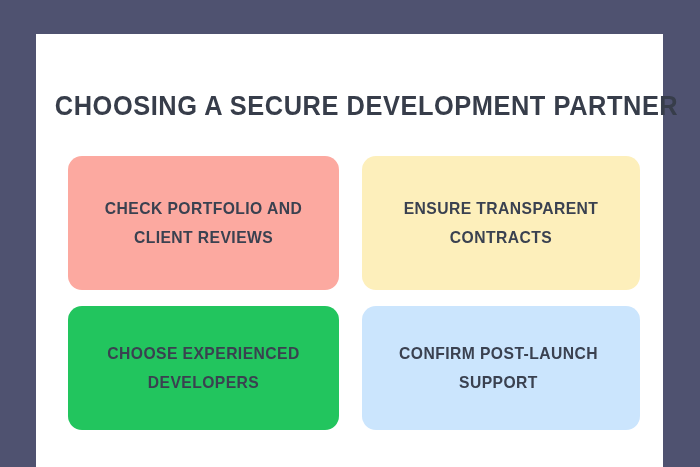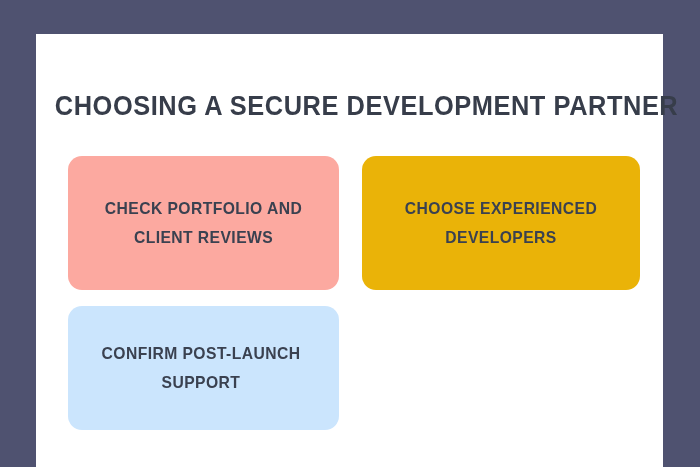--- a/index.html
+++ b/index.html
@@ -99,22 +99,25 @@
   <div id="content-panel" style="background: rgb(255, 255, 255);">
 
     <h1 id="page-title" style="color: rgb(55, 61, 74);">Choosing a Secure Development Partner</h1>
 
     <div id="card-grid">
 
       <div class="tip-card" style="background: rgb(252, 169, 160);">
         <span class="tip-card-label" style="color: rgb(58, 65, 80);">Check Portfolio and Client Reviews</span>
       </div>
 
+      <div class="tip-card" style="background: rgb(253, 239, 187);">
+        <span class="tip-card-label" style="color: rgb(58, 65, 80);">Ensure Transparent Contracts</span>
+      </div>
 
-      <div class="tip-card" style="background: #eab308;">
+      <div class="tip-card" style="background: #22c55e;">
         <span class="tip-card-label" style="color: rgb(58, 65, 80);">Choose Experienced Developers</span>
       </div>
 
       <div class="tip-card" style="background: rgb(203, 229, 253); padding-left: 13px;">
         <span class="tip-card-label" style="color: rgb(58, 65, 80);">Confirm Post-Launch Support</span>
       </div>
 
     </div>
   </div>
 </div>

